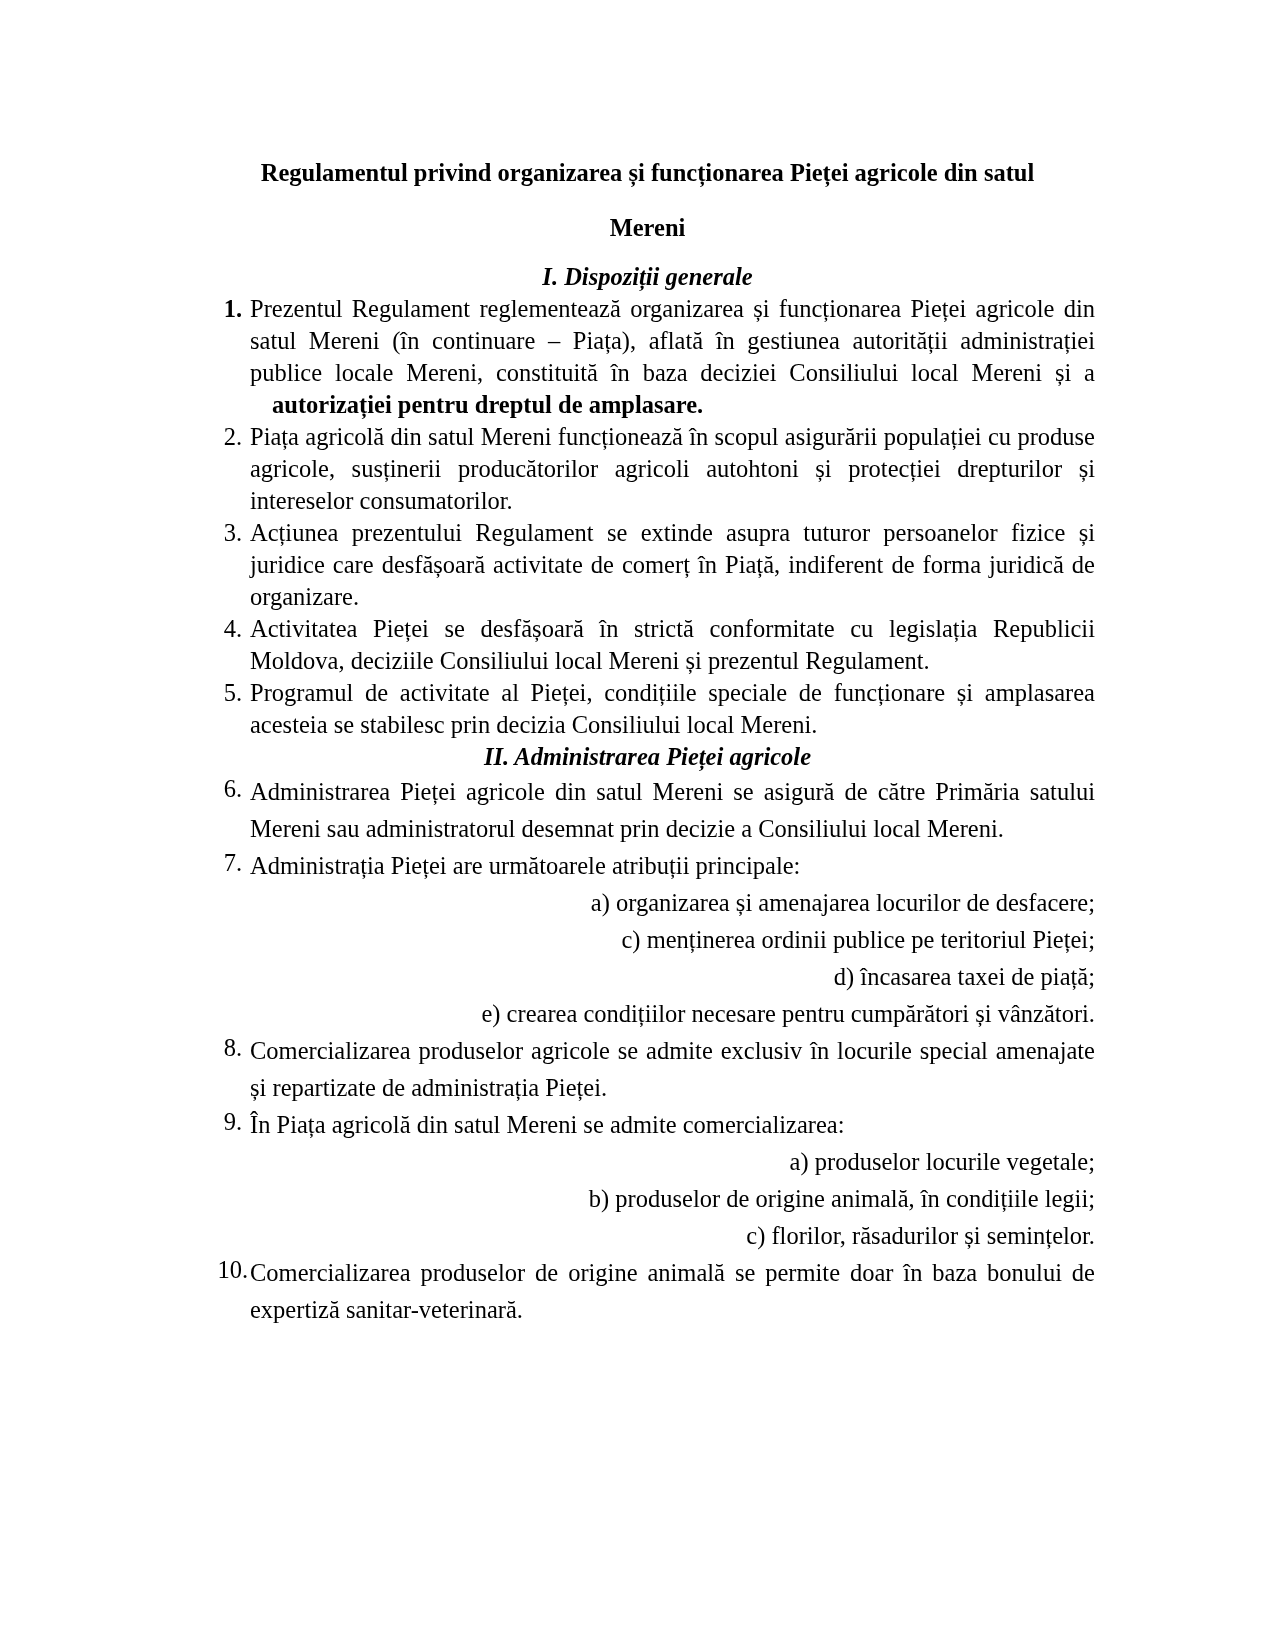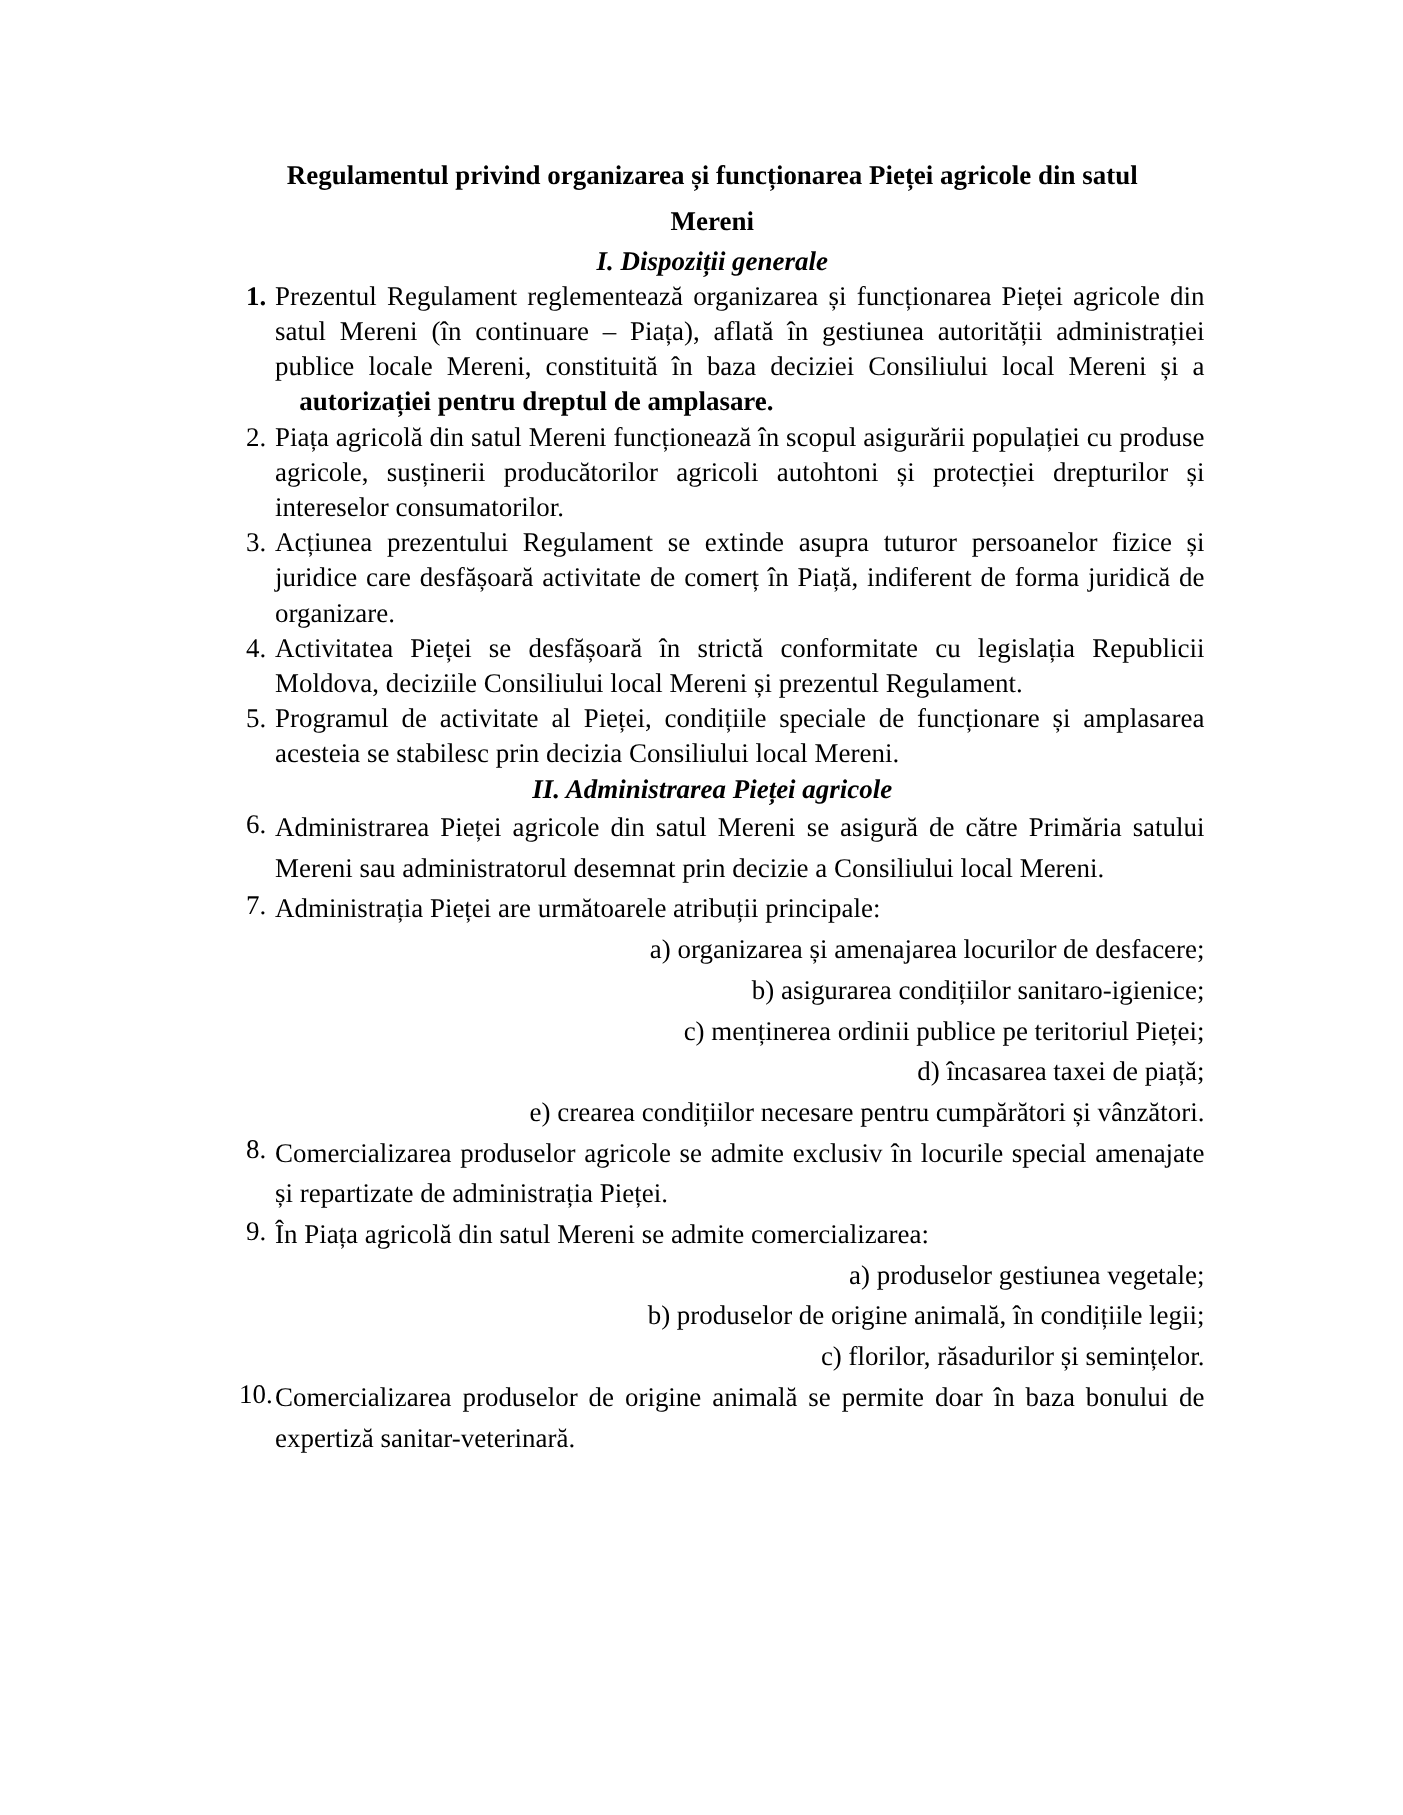--- a/index.html
+++ b/index.html
@@ -1,19 +1,19 @@
 <!DOCTYPE html>
 <html><head>
 <meta charset="utf-8">
 <style>
   html, body { margin: 0; padding: 0; background: #ffffff; }
   body { width: 1275px; height: 1650px; position: relative; overflow: hidden;
          font-family: "Liberation Serif", "DejaVu Serif", serif; color: #000; }
   .page { position: absolute; left: 200px; top: 138px; width: 895px; font-size: 24.5px; line-height: 32px; }
-  .title { text-align: center; font-weight: bold; line-height: 44px; margin: 0; }
+  .title { text-align: center; font-weight: bold; line-height: 44px; margin: 13px; }
   .section { text-align: center; font-weight: bold; margin: 0; line-height: 32px; font-style: italic; }
   .item { display: flex; margin: 0; }
   .num { width: 50px; flex: none; text-align: right; padding-right: 8px; box-sizing: border-box; }
   .num.bold { font-weight: bold; }
   .txt { flex: 1; text-align: justify; }
   .txt b { font-weight: bold; margin-left: 22px; }
   .sub { padding-left: 50px; margin: 0; line-height: 37px; text-align: right; }
   .loose .txt { line-height: 37px; }
 </style>
 </head>
@@ -49,34 +49,33 @@
 
   <div class="item loose">
     <span class="num">6.</span>
     <span class="txt">Administrarea Pieței agricole din satul Mereni se asigură de către Primăria satului Mereni sau administratorul desemnat prin decizie a Consiliului local Mereni.</span>
   </div>
   <div class="item loose">
     <span class="num">7.</span>
     <span class="txt">Administrația Pieței are următoarele atribuții principale:</span>
   </div>
   <p class="sub">a) organizarea și amenajarea locurilor de desfacere;</p>
-  <p class="sub">b) asigurarea condițiilor sanitaro-igienice;</p>
   <p class="sub">c) menținerea ordinii publice pe teritoriul Pieței;</p>
   <p class="sub">d) încasarea taxei de piață;</p>
   <p class="sub">e) crearea condițiilor necesare pentru cumpărători și vânzători.</p>
   <div class="item loose">
     <span class="num">8.</span>
     <span class="txt">Comercializarea produselor agricole se admite exclusiv în locurile special amenajate și repartizate de administrația Pieței.</span>
   </div>
 
 
   <div class="item loose">
     <span class="num">9.</span>
     <span class="txt">În Piața agricolă din satul Mereni se admite comercializarea:</span>
   </div>
-  <p class="sub">a) produselor gestiunea vegetale;</p>
+  <p class="sub">a) produselor locurile vegetale;</p>
   <p class="sub">b) produselor de origine animală, în condițiile legii;</p>
   <p class="sub">c) florilor, răsadurilor și semințelor.</p>
   <div class="item loose">
     <span class="num" style="padding-right:2px">10.</span>
     <span class="txt">Comercializarea produselor de origine animală se permite doar în baza bonului de expertiză sanitar-veterinară.</span>
   </div>
 </div>
 
 </body></html>

